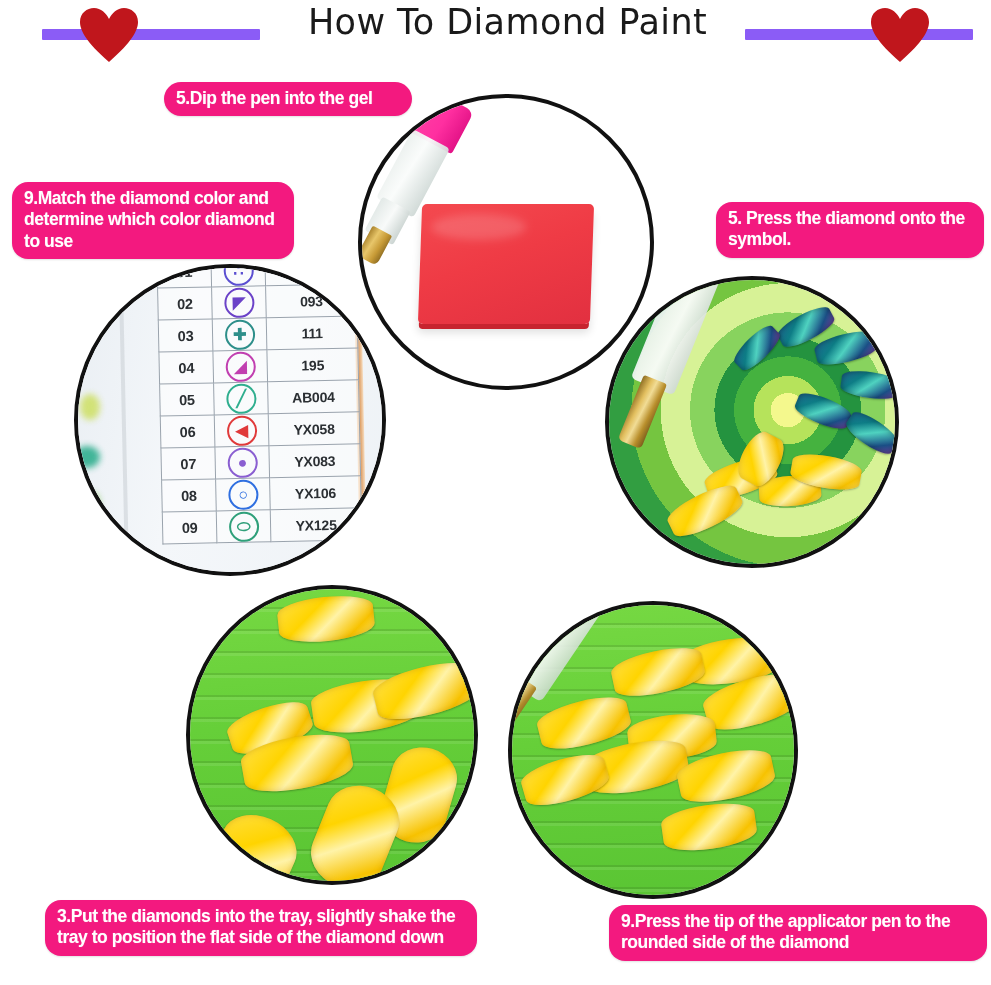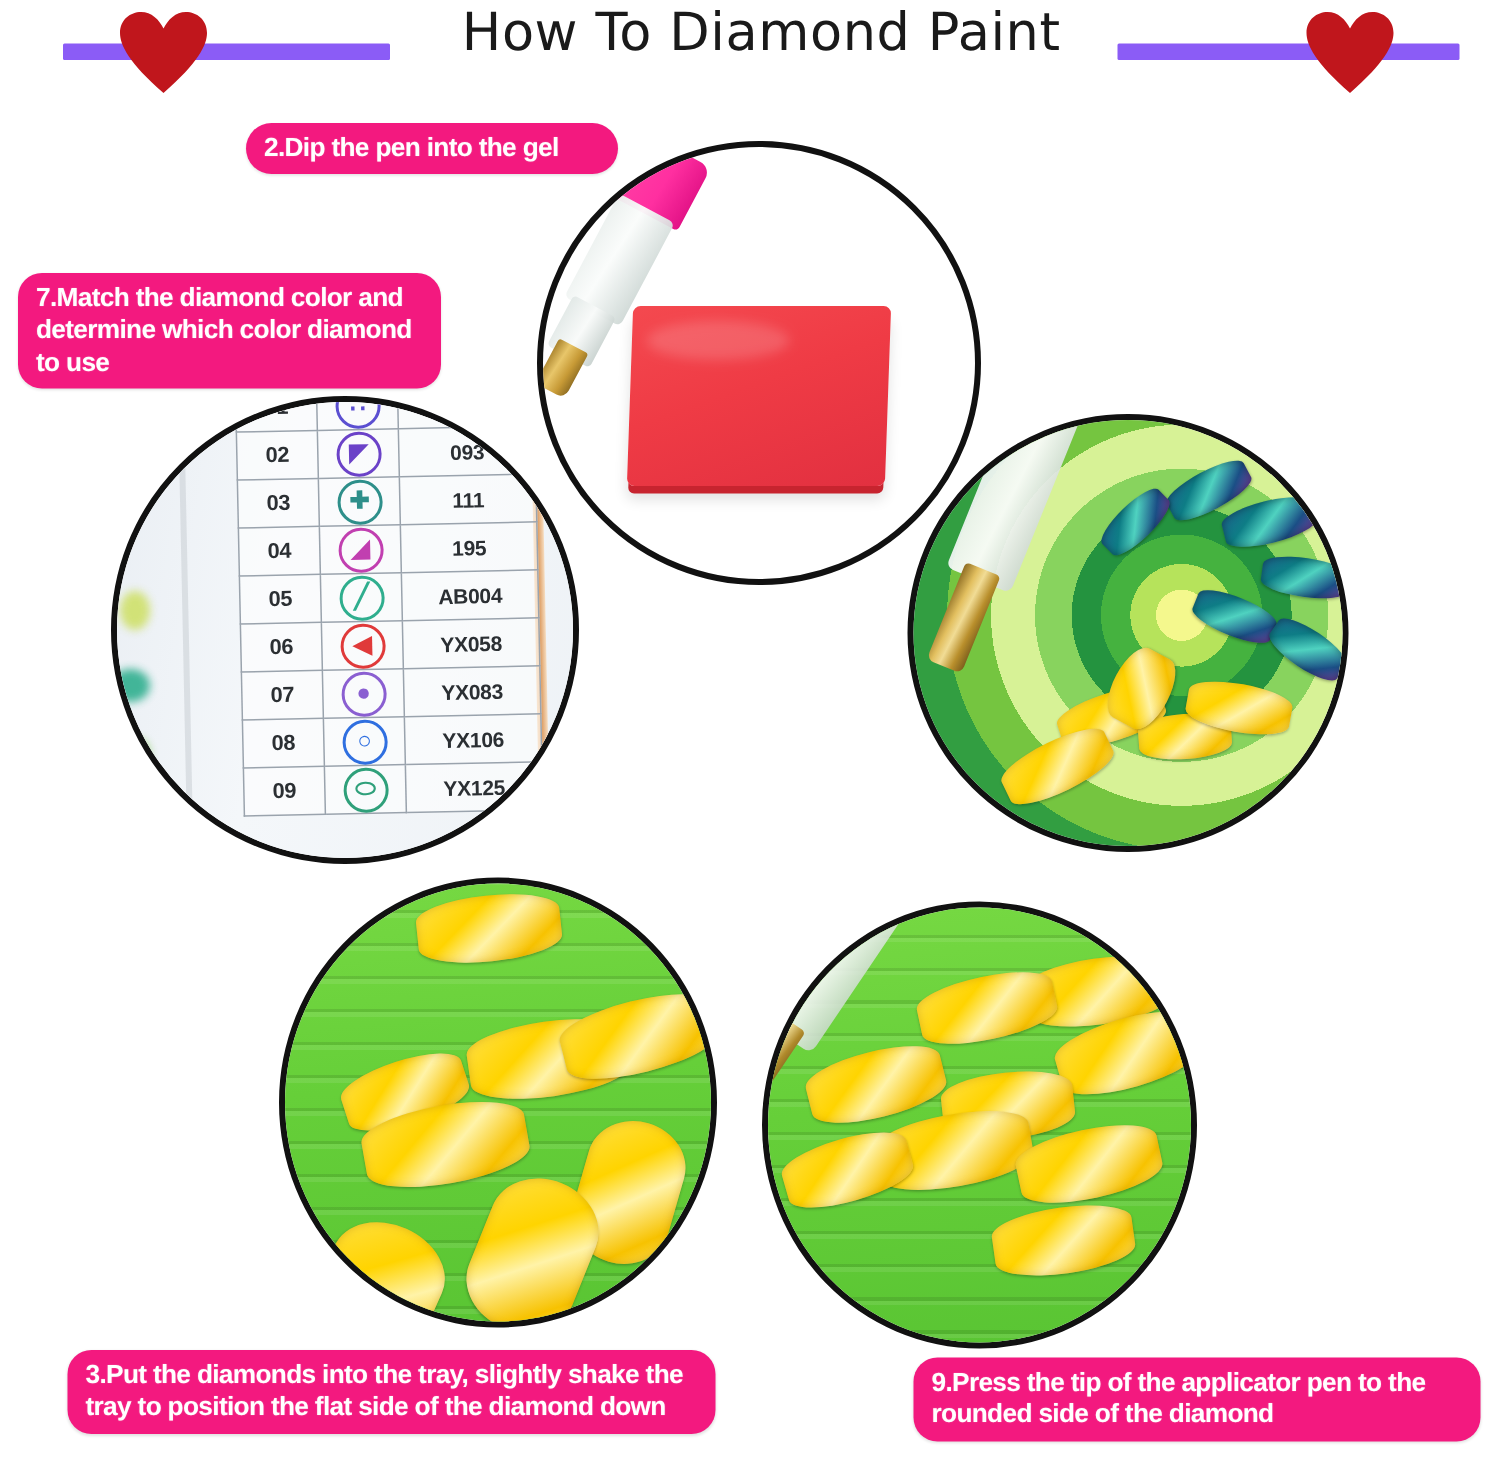--- a/index.html
+++ b/index.html
@@ -318,22 +318,23 @@
     <svg class="heart left" viewBox="0 0 62 58">
       <path d="M31 56 C8 36 2 24 2 16 C2 7 9 2 16 2 C23 2 28 7 31 13 C34 7 39 2 46 2 C53 2 60 7 60 16 C60 24 54 36 31 56 Z" fill="#c0161c"></path>
     </svg>
     <svg class="heart right" viewBox="0 0 62 58">
       <path d="M31 56 C8 36 2 24 2 16 C2 7 9 2 16 2 C23 2 28 7 31 13 C34 7 39 2 46 2 C53 2 60 7 60 16 C60 24 54 36 31 56 Z" fill="#c0161c"></path>
     </svg>
 
     <div class="page-title">How To Diamond Paint</div>
   </div>
 
-  <div class="step-label l1">2.Dip the pen into the gel</div>
-  <div class="step-label l2">7.Match the diamond color and determine which color diamond to use</div>
+  <div class="step-label l1">5.Dip the pen into the gel</div>
+  <div class="step-label l2">9.Match the diamond color and determine which color diamond to use</div>
+  <div class="step-label l5">5.  Press the diamond onto the symbol.</div>
   <div class="step-label l3">3.Put the diamonds into the tray, slightly shake the tray to position the flat side of the diamond down</div>
   <div class="step-label l4">9.Press the tip of the applicator pen to the rounded side of the diamond</div>
 
   <div class="bubble circle b1">
     <div class="inner">
       <div class="gel-pad"></div>
       <div class="pen1">
         <div class="cap"></div>
         <div class="barrel"></div>
         <div class="neck"></div>

